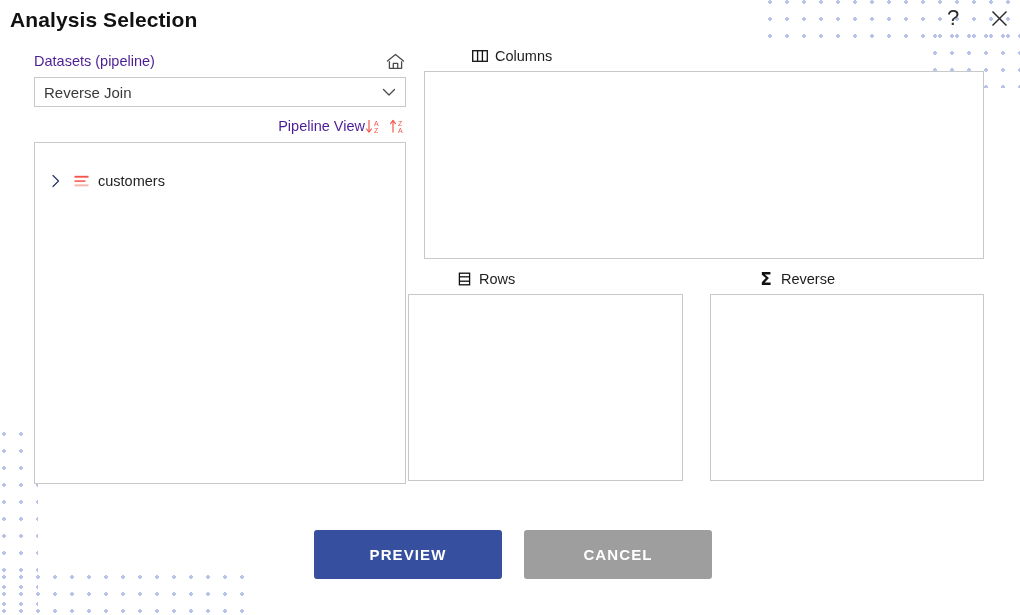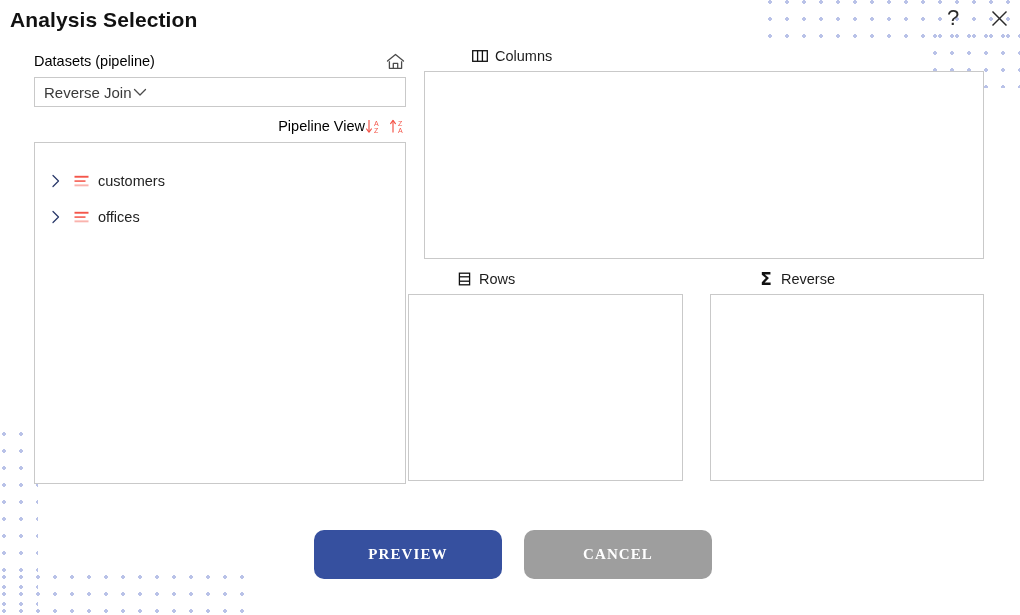--- a/index.html
+++ b/index.html
@@ -81,38 +81,38 @@
     width: 372px;
   }
   .field-label-row {
     display: flex;
     align-items: center;
     justify-content: space-between;
     height: 22px;
   }
   .field-label {
     font-size: 14.5px;
-    color: #000000;
+    color: #4c1d95;
   }
   #home-icon-button {
     width: 22px;
     height: 22px;
     display: flex;
     align-items: center;
     justify-content: center;
     cursor: pointer;
   }
   #dataset-select {
     margin-top: 5px;
     height: 30px;
     border: 1px solid #c9c9c9;
     background: #ffffff;
     display: flex;
     align-items: center;
-    justify-content: flex-start;
+    justify-content: space-between;
     padding: 0 8px 0 9px;
     box-sizing: border-box;
     cursor: pointer;
   }
   #dataset-select-value {
     font-size: 15px;
     color: #3a3a3a;
   }
   .chev-down {
     width: 16px;
@@ -235,23 +235,23 @@
     position: absolute;
     top: 530px;
     left: 314px;
     display: flex;
     gap: 22px;
   }
   .action-btn {
     width: 188px;
     height: 49px;
     border: none;
-    border-radius: 10px;
+    border-radius: 3px;
     color: #ffffff;
-    font-family: Liberation Serif, serif;
+    font-family: Liberation Sans, sans-serif;
     font-size: 15px;
     font-weight: bold;
     letter-spacing: 1.1px;
     cursor: pointer;
   }
   #preview-button { background: #36509f; }
   #cancel-button  { background: #9e9e9e; }
 </style>
 </head>
 <body>
@@ -323,31 +323,20 @@
         <path d="M5 2.5 L10.5 8 L5 13.5" fill="none" stroke="#2b3a6b" stroke-width="1.25" stroke-linecap="round" stroke-linejoin="round"></path>
       </svg>
       <svg class="tree-table-icon" viewBox="0 0 15 13">
         <rect x="0.5" y="0.8" width="14" height="1.9" fill="#f4564a"></rect>
         <rect x="0.5" y="5.2" width="11" height="1.8" fill="#f4564a" opacity="0.85"></rect>
         <rect x="0.5" y="9.4" width="14" height="1.9" fill="#f4564a" opacity="0.45"></rect>
       </svg>
       <span class="tree-label">customers</span>
     </div>
 
-    <div class="tree-item">
-      <svg class="tree-chevron" viewBox="0 0 16 16">
-        <path d="M5 2.5 L10.5 8 L5 13.5" fill="none" stroke="#2b3a6b" stroke-width="1.25" stroke-linecap="round" stroke-linejoin="round"></path>
-      </svg>
-      <svg class="tree-table-icon" viewBox="0 0 15 13">
-        <rect x="0.5" y="0.8" width="14" height="1.9" fill="#f4564a"></rect>
-        <rect x="0.5" y="5.2" width="11" height="1.8" fill="#f4564a" opacity="0.85"></rect>
-        <rect x="0.5" y="9.4" width="14" height="1.9" fill="#f4564a" opacity="0.45"></rect>
-      </svg>
-      <span class="tree-label">offices</span>
-    </div>
 
   </div>
 </div>
 
 <div id="columns-zone-wrap">
   <div class="zone-header">
     <span class="zone-icon">
       <svg width="16" height="14" viewBox="0 0 16 14">
         <rect x="0.7" y="1.7" width="14.6" height="10.6" fill="none" stroke="#111111" stroke-width="1.3"></rect>
         <line x1="5.6" y1="1.7" x2="5.6" y2="12.3" stroke="#111111" stroke-width="1.3"></line>

